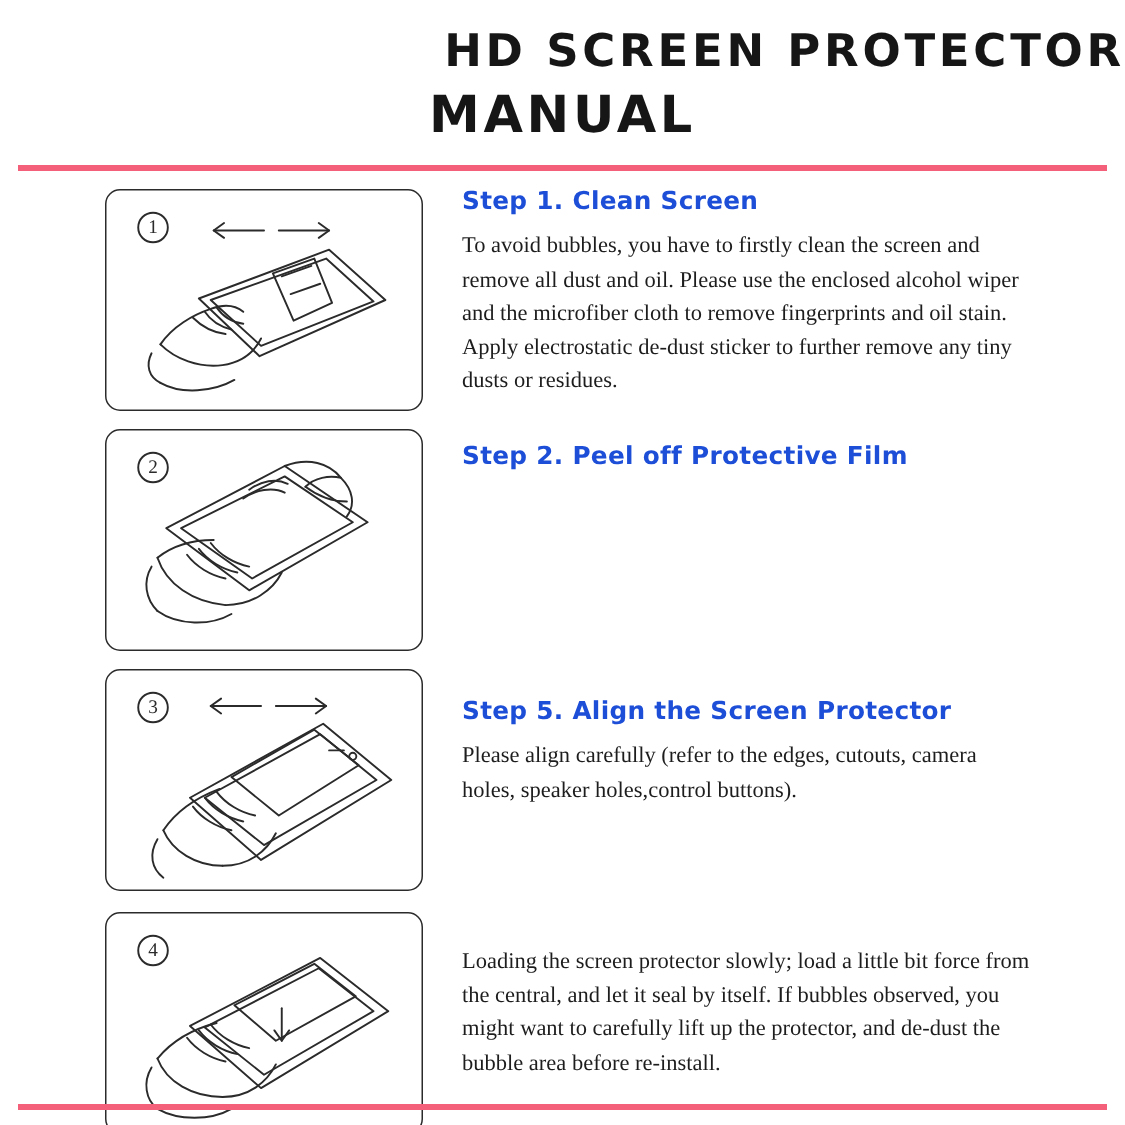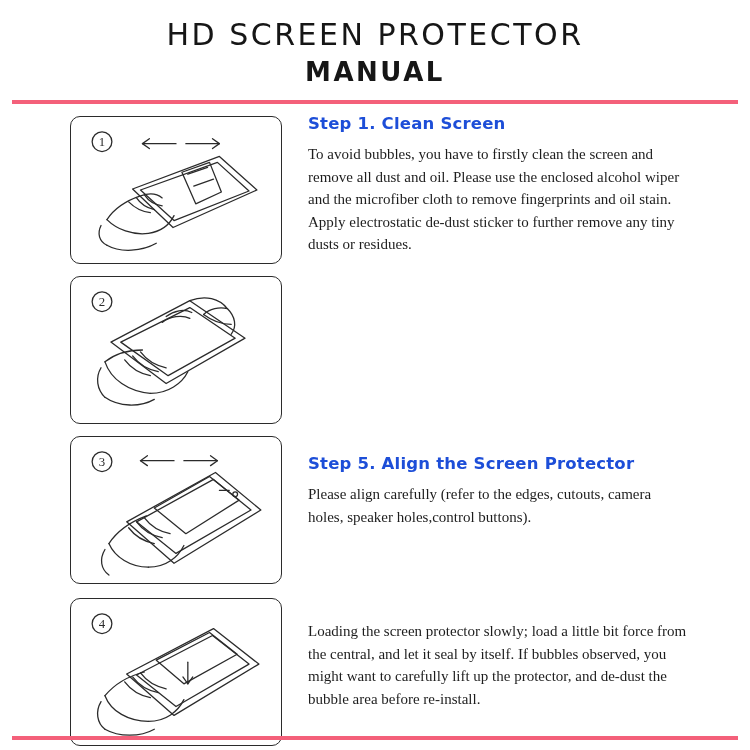--- a/index.html
+++ b/index.html
@@ -22,30 +22,31 @@
     box-sizing: border-box;
   }
 
   
   .header {
     padding-top: 16px;
     text-align: center;
   }
   .title-line1 {
     font-family: "DejaVu Sans", sans-serif;
-    font-weight: normal;
+    font-weight: bold;
     font-size: 30px;
     letter-spacing: 2.5px;
     color: #161616;
     line-height: 1.25;
+    text-align: right;
   }
   .title-line2 {
     font-family: "DejaVu Sans", sans-serif;
     font-weight: bold;
-    font-size: 26px;
+    font-size: 34px;
     letter-spacing: 2.5px;
     color: #161616;
     line-height: 1.25;
     margin-top: 2px;
   }
   .rule {
     margin: 12px 12px 0 12px;
     height: 4px;
     background: #f4607a;
   }
@@ -192,20 +193,21 @@
             <path d="M54 84 C60 92, 70 98, 80 100"></path>
             <path d="M62 80 C68 88, 78 94, 88 96"></path>
             <path d="M70 76 C76 84, 86 90, 96 92"></path>
             <path d="M30 92 C24 102, 26 114, 34 122"></path>
             <path d="M34 122 C48 132, 70 132, 84 124"></path>
           </g>
           <text class="num-circle-text" x="31" y="29" text-anchor="middle" fill="#2b2b2b" font-size="12" font-family="Liberation Serif, serif">2</text>
         </svg>
       </div>
       <div class="txt">
+        <div class="step-head">Step 2. Peel off Protective Film</div>
       </div>
     </div>
 
     <div class="step step-3">
       <div class="fig">
         <svg viewBox="0 0 212 148" xmlns="http://www.w3.org/2000/svg">
           <g fill="none" stroke="#2b2b2b" stroke-width="1.3" stroke-linecap="round" stroke-linejoin="round">
             <circle cx="31" cy="25" r="10"></circle>
 
             <path d="M70 24 h34"></path>

